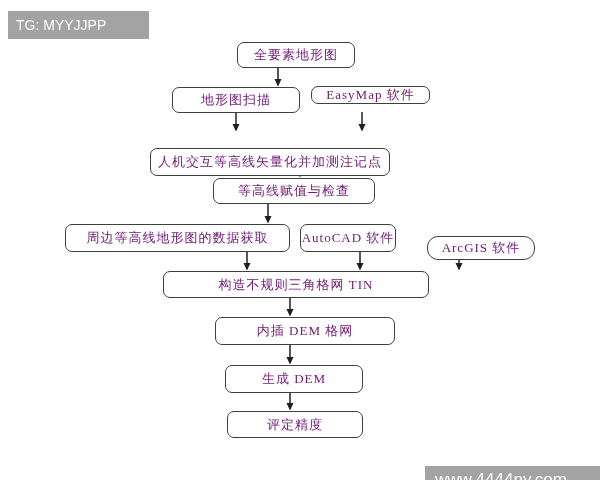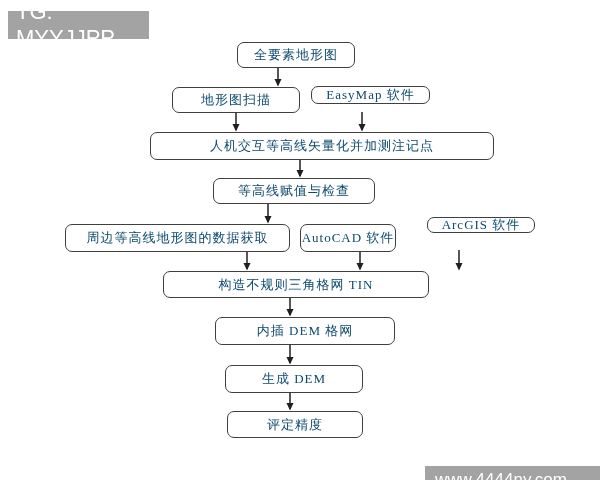--- a/index.html
+++ b/index.html
@@ -4,44 +4,44 @@
 <style>
   html,body{margin:0;padding:0;background:#fff;}
   .canvas{
     position:relative;width:600px;height:480px;background:#ffffff;overflow:hidden;
     font-family:"Liberation Serif","DejaVu Serif",serif;
   }
   .node{
     position:absolute;box-sizing:border-box;
     border:1.5px solid #3f3f3f;border-radius:7px;background:#ffffff;
     display:flex;align-items:center;justify-content:center;
-    font-size:13px;color:#0c4a6e;white-space:nowrap;letter-spacing:1px;
+    font-size:13px;color:#701a75;white-space:nowrap;letter-spacing:1px;
   }
   .connectors{position:absolute;left:0;top:0;width:600px;height:480px;pointer-events:none;}
   .badge{
     position:absolute;background:#a3a3a3;color:#ffffff;
     font-family:"Liberation Sans","DejaVu Sans",sans-serif;
     display:flex;align-items:center;
   }
-  .badge-tg{left:8px;top:11px;width:141px;height:28px;font-size:22px;padding-left:8px;box-sizing:border-box;}
+  .badge-tg{left:8px;top:11px;width:141px;height:28px;font-size:14px;padding-left:8px;box-sizing:border-box;}
   .badge-url{left:425px;top:440px;width:175px;height:27px;font-size:17px;padding-left:10px;box-sizing:border-box;margin-top:26px;}
   .caption{
     position:absolute;left:53px;top:423px;
     font-family:"Liberation Sans","DejaVu Sans",sans-serif;
     font-weight:bold;font-size:15px;color:#1a1a1a;letter-spacing:1px;
   }
   
   #n0{left:237px;top:42px;width:118px;height:26px;}
   #n1{left:172px;top:87px;width:128px;height:26px;}
   #n2{left:311px;top:86px;width:119px;height:18px;}
-  #n3{left:150px;top:132px;width:344px;height:28px;}
+  #n3{left:150px;top:148px;width:240px;height:28px;}
   #n4{left:213px;top:178px;width:162px;height:26px;}
   #n5{left:65px;top:224px;width:225px;height:28px;}
   #n6{left:300px;top:224px;width:96px;height:28px;font-family:Liberation Serif, serif;}
-  #n7{left:427px;top:217px;width:108px;height:16px;}
+  #n7{left:427px;top:236px;width:108px;height:24px;border-radius:11px;}
   #n8{left:163px;top:271px;width:266px;height:27px;}
   #n9{left:215px;top:317px;width:180px;height:28px;border-radius:7px;}
   #n10{left:225px;top:365px;width:138px;height:28px;}
   #n11{left:227px;top:411px;width:136px;height:27px;}
 </style>
 </head>
 <body>
 
 <div class="canvas">
 

